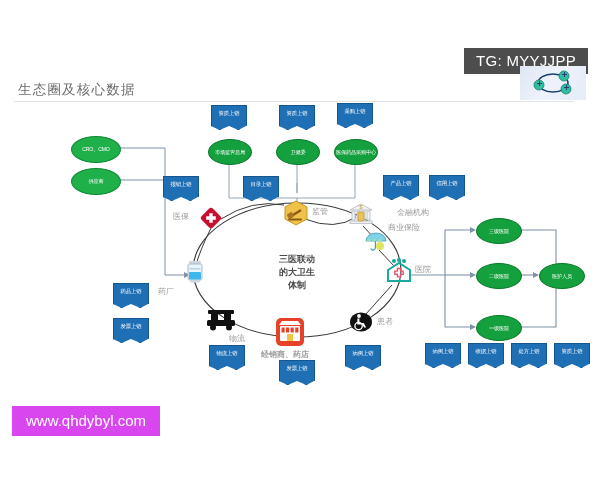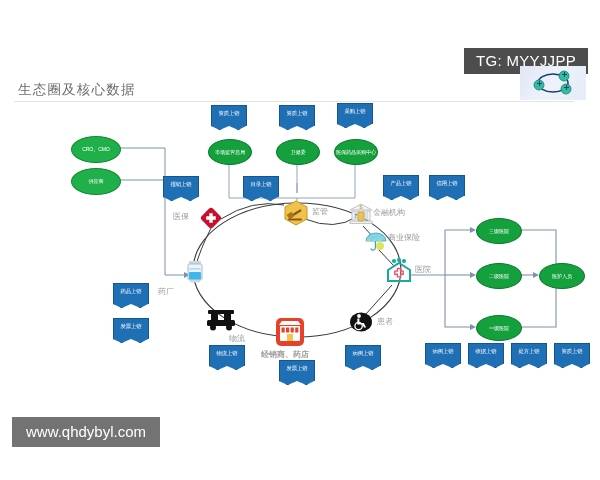--- a/index.html
+++ b/index.html
@@ -35,22 +35,22 @@
     padding: 5px 12px 6px 12px;
     line-height: 1;
     white-space: nowrap;
     margin-top: 38px;
   }
 
   
   .url-tag {
     position: absolute;
     left: 12px;
-    bottom: 33px;
-    background: #737373;
+    bottom: 44px;
+    background: #d946ef;
     color: #ffffff;
     font-size: 15px;
     padding: 7px 14px 8px 14px;
     line-height: 1;
     white-space: nowrap;
   }
 
   
   .page-title {
     position: absolute;
@@ -228,20 +228,25 @@
       </g>
       <g fill="#7f92a8">
         <path d="M476 135 l-6 -3 v6 z"></path>
         <path d="M476 180 l-6 -3 v6 z"></path>
         <path d="M476 232 l-6 -3 v6 z"></path>
         <path d="M539 180 l-6 -3 v6 z"></path>
         <path d="M556 180 l3 -6 h-6 z"></path>
       </g>
     </svg>
 
+    <div class="center-label" style="left:248px; top:158px; width:98px;">
+      <div>三医联动</div>
+      <div>的大卫生</div>
+      <div>体制</div>
+    </div>
 
     <div class="banner" style="left:211px; top:10px;">资质上链</div>
     <div class="banner" style="left:279px; top:10px;">资质上链</div>
     <div class="banner" style="left:337px; top:8px;">采购上链</div>
 
     <div class="ell" style="left:208px; top:44px; width:42px; height:24px;">市场监管总局</div>
     <div class="ell" style="left:276px; top:44px; width:42px; height:24px;">卫健委</div>
     <div class="ell" style="left:334px; top:44px; width:42px; height:24px;">医保药品采购中心</div>
 
     <div class="banner" style="left:163px; top:81px;">报销上链</div>
@@ -297,31 +302,31 @@
           <rect x="4" y="10" width="3" height="9"></rect>
           <rect x="9" y="10" width="3" height="9"></rect>
           <rect x="14" y="10" width="3" height="9"></rect>
           <rect x="19" y="10" width="3" height="9"></rect>
         </g>
         <rect x="2" y="20" width="22" height="2.4" fill="#f2f3f5" stroke="#b9bec6" stroke-width="0.9"></rect>
         <rect x="10" y="11" width="6" height="9" rx="1" fill="#e8c35a" stroke="#c39a22" stroke-width="0.7"></rect>
         <text x="13" y="8" font-size="6" fill="#c39a22" text-anchor="middle" font-family="'Liberation Sans',sans-serif">$</text>
       </svg>
     </div>
-    <div class="lbl" style="left:373px; top:113px;">金融机构</div>
+    <div class="lbl" style="left:397px; top:113px;">金融机构</div>
 
     <div class="ico" style="left:364px; top:134px;">
       <svg width="24" height="24" viewBox="0 0 24 24">
         <path d="M2 12 a10 8 0 0 1 20 0 z" fill="#7fd4e8" stroke="#3f9fbd" stroke-width="0.8"></path>
         <path d="M2 12 q3 -4 5.5 0 q3 -4 5.5 0 q3 -4 5.5 0" fill="#9fe3b7" opacity="0.85"></path>
         <path d="M11.4 12 v7 a2.4 2.4 0 0 1 -4.6 0.6" fill="none" stroke="#3f9fbd" stroke-width="1.2"></path>
         <circle cx="16" cy="17" r="4" fill="#d9e24a" opacity="0.9"></circle>
       </svg>
     </div>
-    <div class="lbl" style="left:388px; top:138px;">商业保险</div>
+    <div class="lbl" style="left:388px; top:128px;">商业保险</div>
 
     <div class="ico" style="left:385px; top:162px;">
       <svg width="28" height="28" viewBox="0 0 28 28">
         <g fill="#1aa99a">
           <circle cx="9" cy="4" r="2.1"></circle>
             <circle cx="14" cy="3" r="2.1"></circle>
             <circle cx="19" cy="4" r="2.1"></circle>
         </g>
         <path d="M3 13 L14 6 L25 13 V24 H3 Z" fill="none" stroke="#1aa99a" stroke-width="2"></path>
         <path d="M12.4 11.5 h3.2 v2.6 h2.6 v3.2 h-2.6 v2.6 h-3.2 v-2.6 h-2.6 v-3.2 h2.6 z" fill="none" stroke="#e8556f" stroke-width="1.4"></path>

